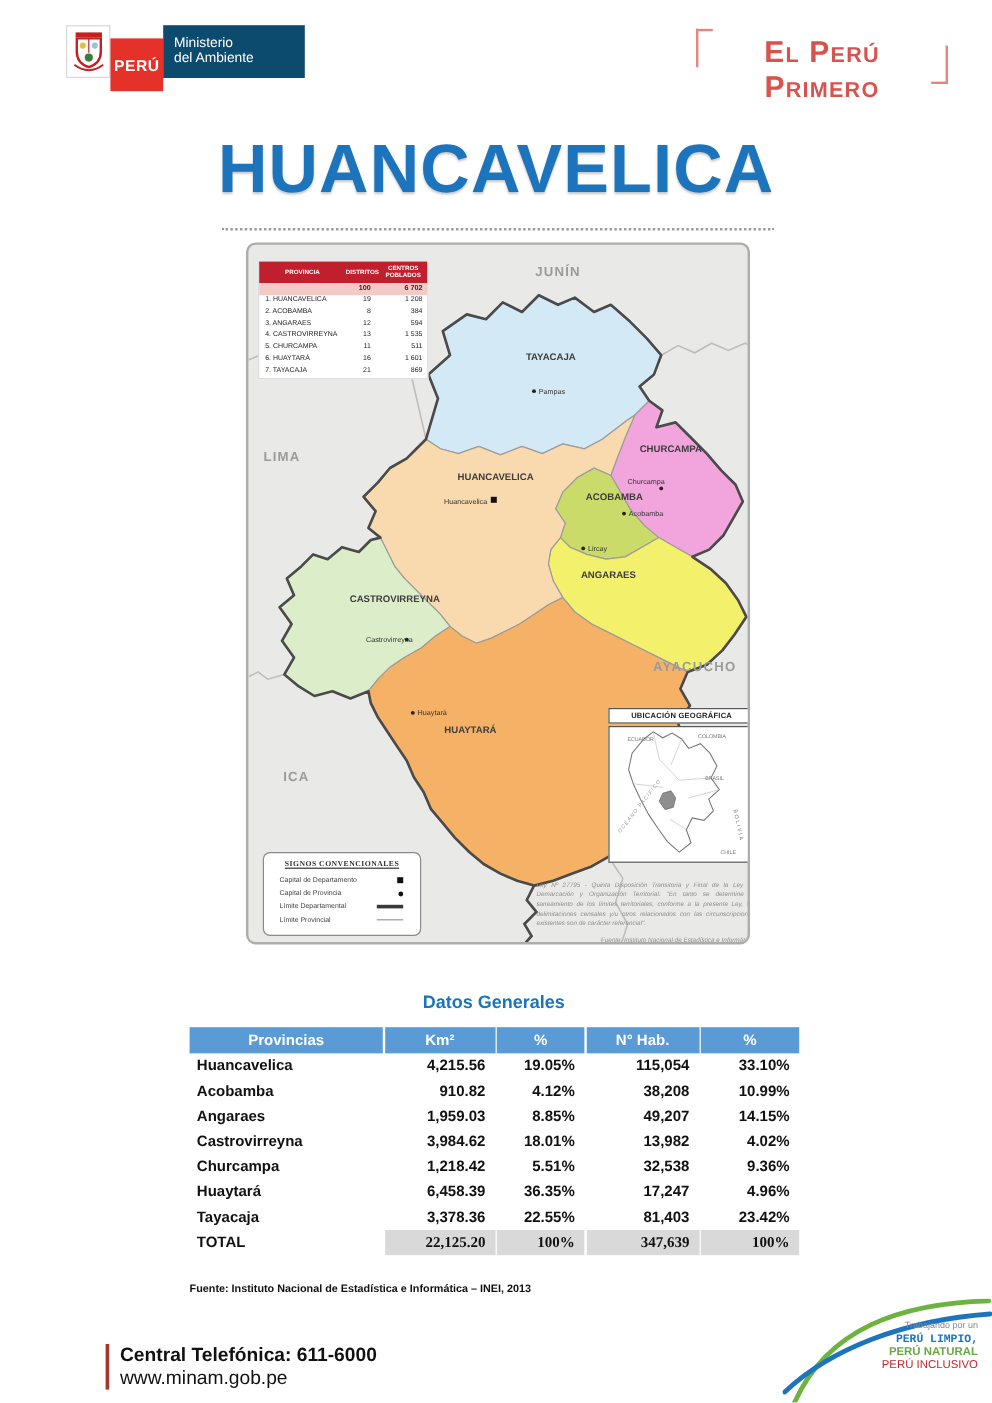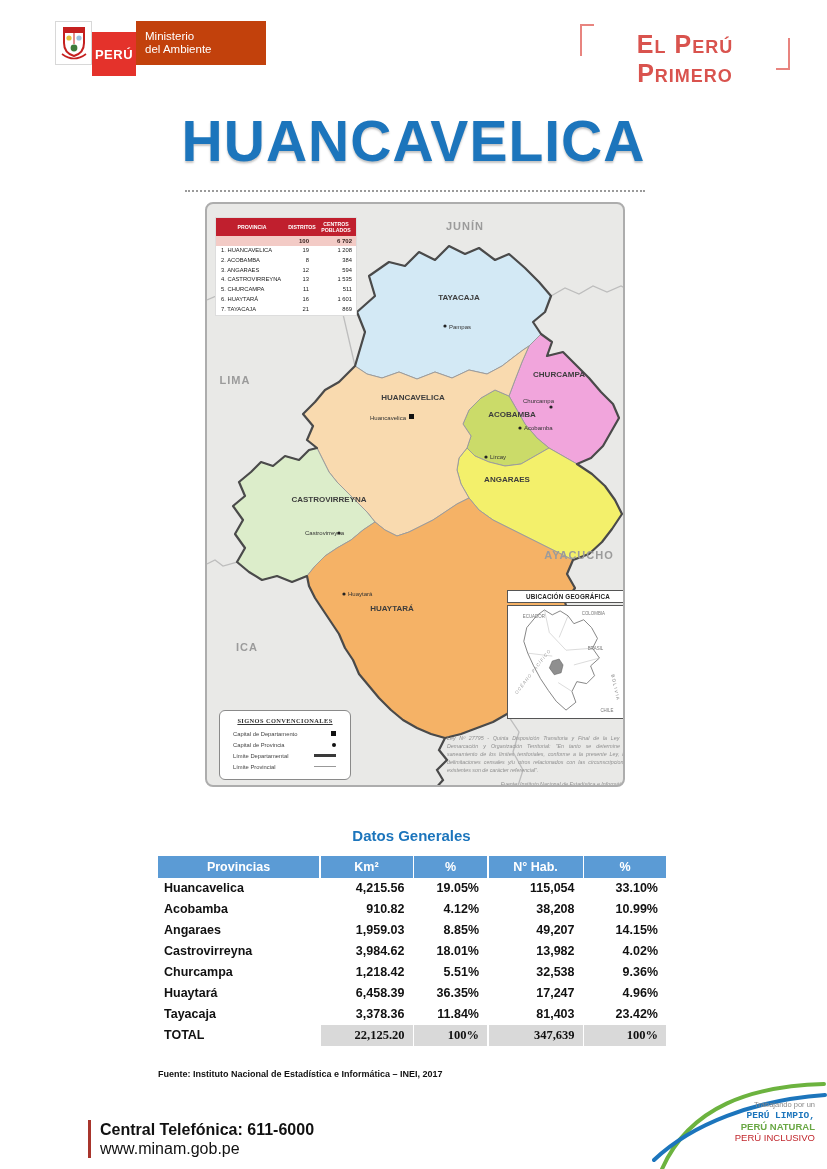--- a/index.html
+++ b/index.html
@@ -5,21 +5,21 @@
   html,body{margin:0;padding:0;background:#fff;}
   .page{position:relative;width:827px;height:1169px;background:#fff;overflow:hidden;
         font-family:"Liberation Sans",sans-serif;}
 
   
   .gov-logo{position:absolute;left:55px;top:21px;height:44px;display:flex;}
   .coat-box{width:37px;height:44px;background:#fff;border:1px solid #d8d8d8;box-sizing:border-box;
             display:flex;align-items:center;justify-content:center;}
   .peru-box{width:44px;height:44px;background:#E4322B;color:#fff;display:flex;align-items:center;
             justify-content:center;font-weight:bold;font-size:13px;letter-spacing:.5px;margin-top:11px;}
-  .ministry-box{width:130px;height:44px;background:#c2410c;color:#fff;font-size:11.5px;
+  .ministry-box{width:118px;height:44px;background:#0c4a6e;color:#fff;font-size:11.5px;
             display:flex;flex-direction:column;justify-content:center;padding-left:9px;box-sizing:border-box;line-height:13px;}
   .slogan-box{position:absolute;left:580px;top:24px;width:210px;height:46px;}
   .slogan-text{position:absolute;left:12px;top:6px;width:186px;text-align:center;
             font-variant:small-caps;font-weight:bold;font-size:25px;color:#D9534E;letter-spacing:1px;}
   .br-tl{position:absolute;left:0;top:0;width:12px;height:30px;border-left:2px solid #E8847F;border-top:2px solid #E8847F;}
   .br-br{position:absolute;right:0;bottom:0;width:12px;height:30px;border-right:2px solid #E8847F;border-bottom:2px solid #E8847F;}
 
   
   .title{position:absolute;left:0;top:108px;width:827px;margin:0;text-align:center;
          font-size:57px;font-weight:bold;color:#1C75BC;letter-spacing:1px;
@@ -308,34 +308,34 @@
     <div class="dg-row">
         <div class="name">Huaytará</div>
         <div class="num">6,458.39</div>
         <div class="num">36.35%</div>
         <div class="num">17,247</div>
         <div class="num">4.96%</div>
       </div>
     <div class="dg-row">
         <div class="name">Tayacaja</div>
         <div class="num">3,378.36</div>
-        <div class="num">11.84%</div>
+        <div class="num">22.55%</div>
         <div class="num">81,403</div>
         <div class="num">23.42%</div>
       </div>
     <div class="dg-row total">
         <div class="name">TOTAL</div>
         <div class="num">22,125.20</div>
         <div class="num">100%</div>
         <div class="num">347,639</div>
         <div class="num">100%</div>
       </div>
   </div>
 
-  <p class="dg-fuente">Fuente: Instituto Nacional de Estadística e Informática – INEI, 2017</p>
+  <p class="dg-fuente">Fuente: Instituto Nacional de Estadística e Informática – INEI, 2013</p>
 
   <div class="contact">
     <div class="l1">Central Telefónica: 611-6000</div>
     <div class="l2">www.minam.gob.pe</div>
   </div>
 
   <div class="tagline">
     <svg width="175" height="87" viewBox="0 0 175 87">
       <path d="M10,87 C38,24 100,4 172,2" fill="none" stroke="#6CB33F" stroke-width="4" stroke-linecap="round"></path>
       <path d="M2,78 C40,42 102,18 173,13" fill="none" stroke="#1C75BC" stroke-width="4" stroke-linecap="round"></path>

